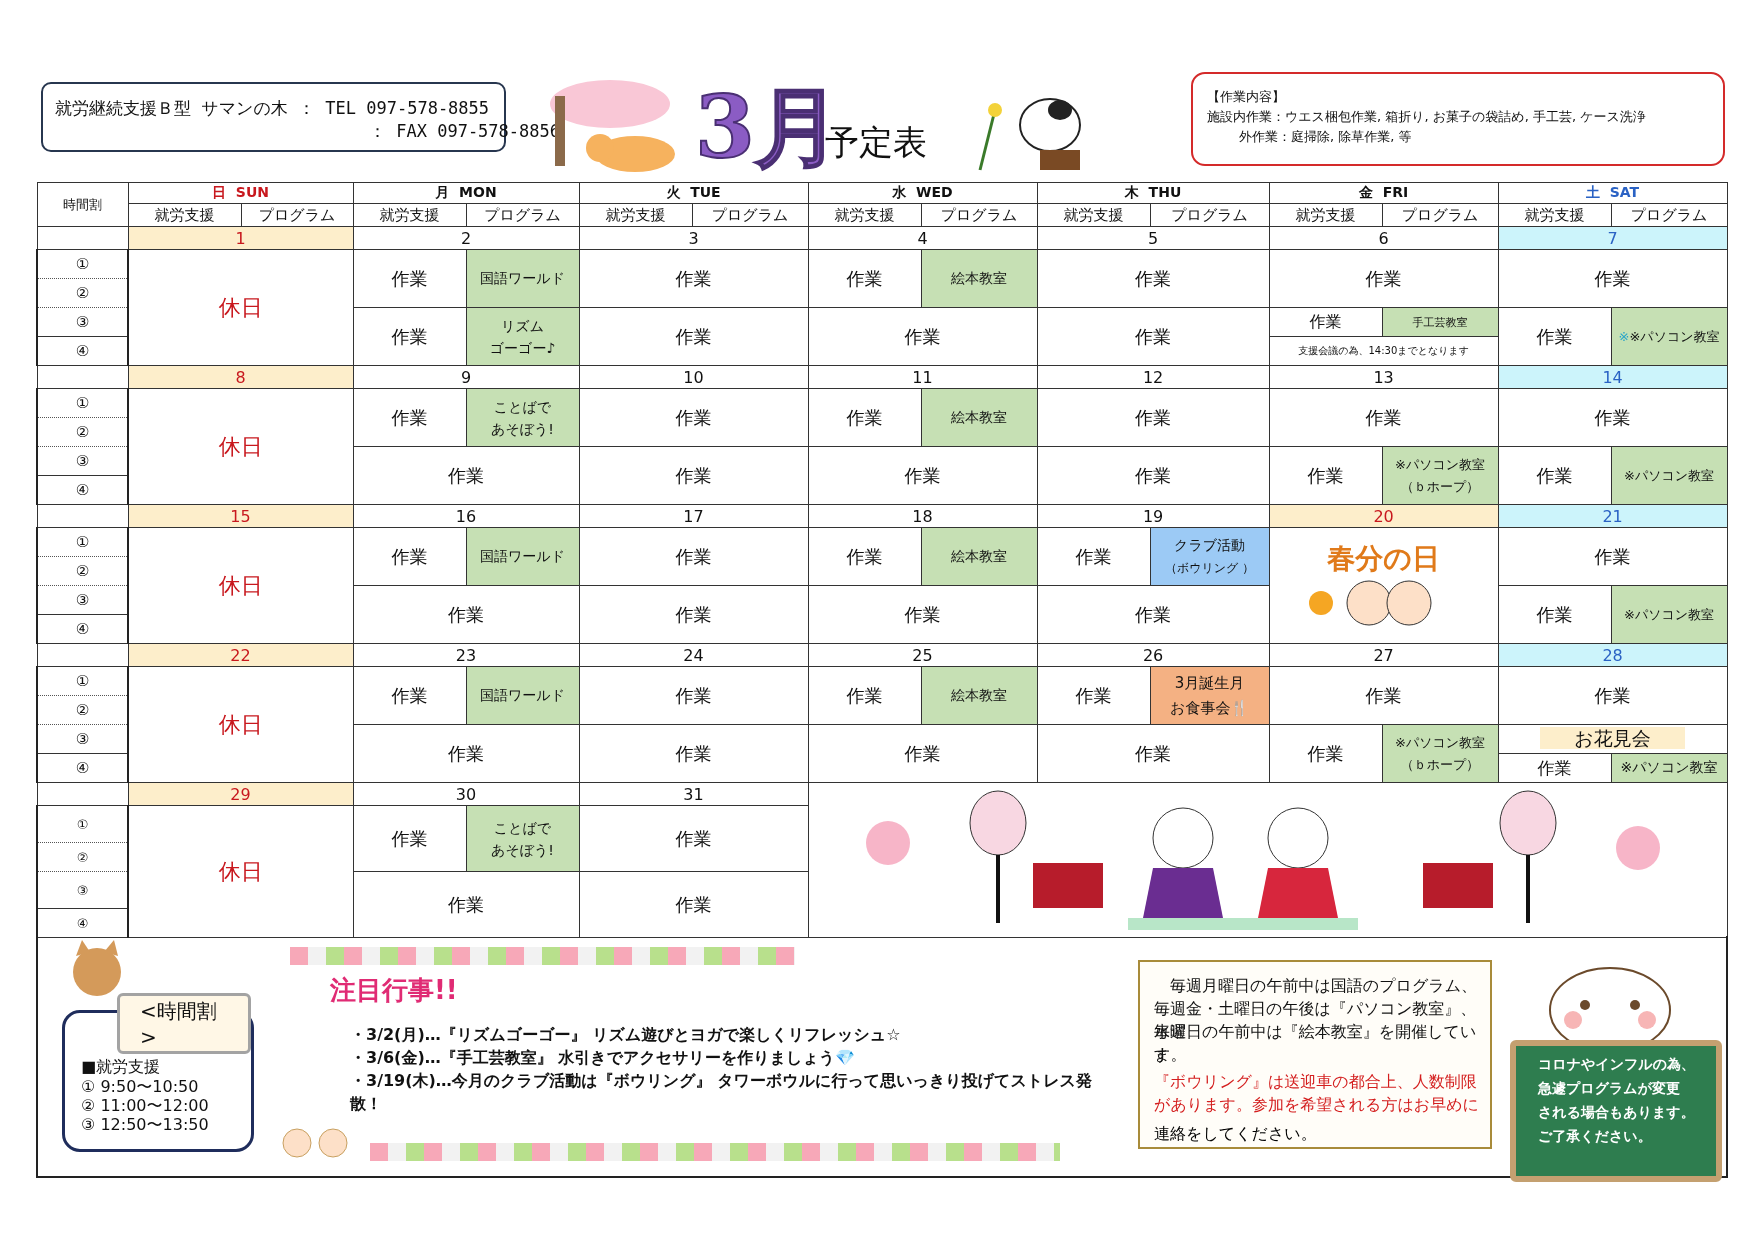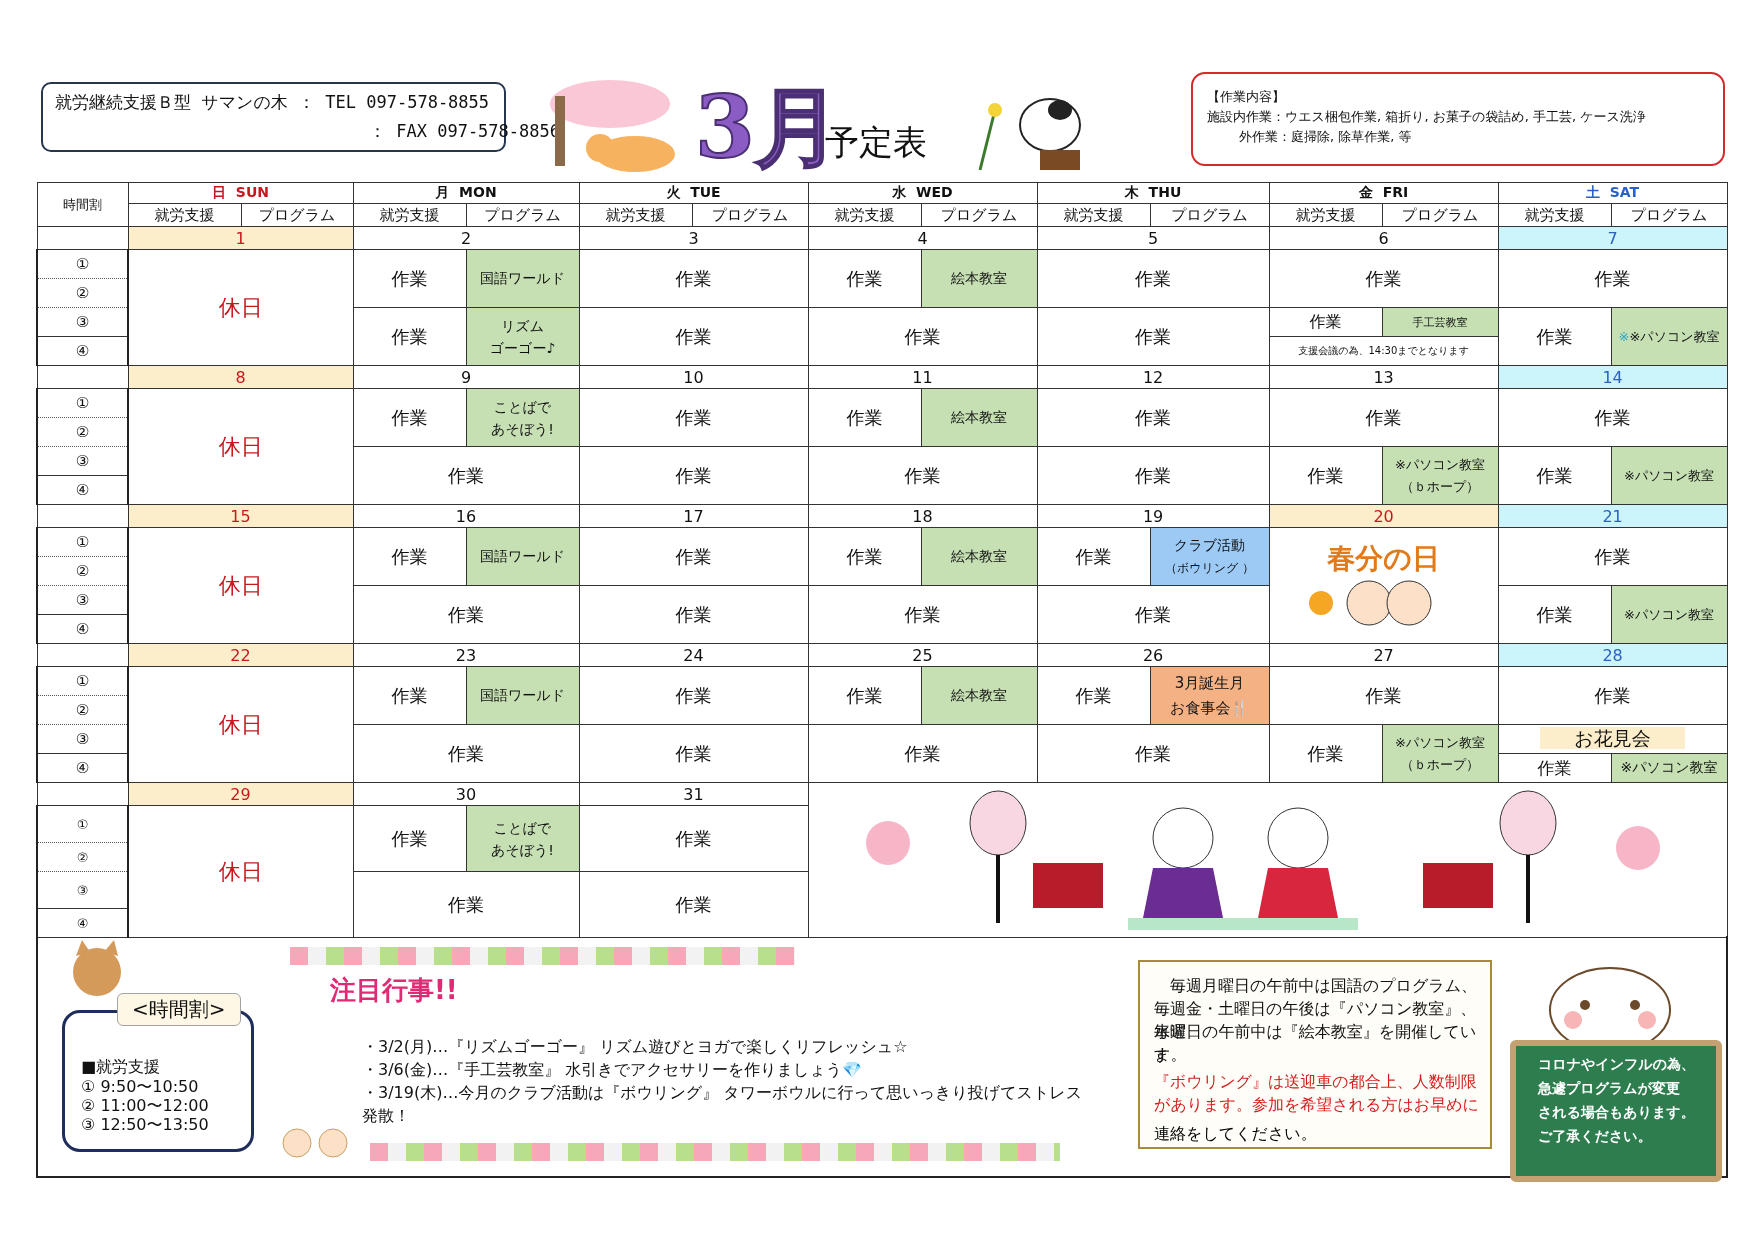--- a/index.html
+++ b/index.html
@@ -1,19 +1,19 @@
 <!DOCTYPE html>
 <html><head>
 <meta charset="utf-8">
 <style>
   html,body{margin:0;padding:0;background:#fff;}
   body{width:1755px;height:1241px;position:relative;font-family:"DejaVu Sans","Liberation Sans",sans-serif;color:#111;overflow:hidden;}
   .abs{position:absolute;}
   .contact{left:41px;top:82px;width:461px;height:66px;border:2px solid #27364f;border-radius:10px;font-family:"DejaVu Sans Mono","Liberation Mono",monospace;font-size:17px;}
-  .contact .l1{position:absolute;left:12px;top:7px;white-space:nowrap;text-align:center;}
+  .contact .l1{position:absolute;left:12px;top:13px;white-space:nowrap;text-align:center;}
   .contact .l2{position:absolute;left:326px;top:36px;white-space:nowrap;}
   .title-wrap{left:540px;top:70px;width:580px;height:105px;}
   .big3{position:absolute;left:155px;top:0px;font-size:86px;font-weight:bold;color:#8b5cc4;font-family:"DejaVu Serif",serif;-webkit-text-stroke:2px #4a2f73;}
   .yotei{position:absolute;left:285px;top:50px;font-size:34px;}
   .tree{position:absolute;left:0;top:6px;width:150px;height:100px;}
   .cat2{position:absolute;left:410px;top:0;width:160px;height:105px;}
   .work-box{left:1191px;top:72px;width:530px;height:90px;border:2px solid #d42a2a;border-radius:14px;font-size:13px;}
   .work-box div{position:absolute;white-space:nowrap;}
   table.cal{position:absolute;left:36px;top:182px;width:1690px;border-collapse:collapse;table-layout:fixed;}
   table.cal td, table.cal th{border:1px solid #333;padding:0;text-align:center;font-weight:normal;overflow:hidden;}
@@ -27,24 +27,24 @@
   .slot{height:28px;font-size:15px;border-left:2px solid #222 !important;border-right:2px solid #222 !important;}
   .slot.dot{border-bottom:1px dotted #555 !important;border-top:1px dotted #555 !important;}
   .cell{font-size:18px;}
   .prog{background:#c6e0b4;font-size:14px;}
   .club{background:#9ccaf5;font-size:14px;}
   .bday{background:#f4b183;font-size:15px;}
   .holiday{color:#c8181e;font-size:22px;}
   .note-small{font-size:10px;}
   .blue{color:#2aa5c8;}
   .timebox{left:62px;top:1010px;width:186px;height:136px;border:3px solid #1f2d5c;border-radius:18px;font-size:16px;}
-  .timebox .ttl{position:absolute;left:52px;top:-20px;background:#fff7e6;border:1px solid #a3a3a3;border-radius:6px;padding:2px 14px;font-size:20px;}
+  .timebox .ttl{position:absolute;left:52px;top:-20px;background:#fff7e6;border:3px solid #a3a3a3;border-radius:6px;padding:2px 20px;font-size:20px;}
   .events{left:275px;top:945px;width:830px;height:220px;}
   .events .head{position:absolute;left:55px;top:28px;font-size:26px;font-weight:bold;color:#e02b74;}
-  .events ul{list-style:none;margin:12px;padding:0;position:absolute;left:75px;top:78px;font-size:16px;line-height:23px;}
+  .events ul{list-style:none;margin:0;padding:0;position:absolute;left:75px;top:78px;font-size:16px;line-height:23px;font-weight:bold;}
   .deco-band{position:absolute;height:18px;background:repeating-linear-gradient(90deg,#f7a8b8 0 18px,#f2f2f2 18px 36px,#b8e08c 36px 54px);}
   .notice{left:1138px;top:960px;width:350px;height:185px;border:2px solid #a88b3a;background:#fffdf8;font-size:16px;line-height:23px;}
   .notice p{margin:0;position:absolute;left:14px;}
   .board{left:1510px;top:1040px;width:200px;height:130px;background:#2e7d4f;border:6px solid #c4a070;border-radius:6px;color:#fff;font-weight:bold;font-size:14px;line-height:24px;}
   .illus{position:absolute;}
 </style>
 </head>
 <body>
 
 <div class="abs contact">

